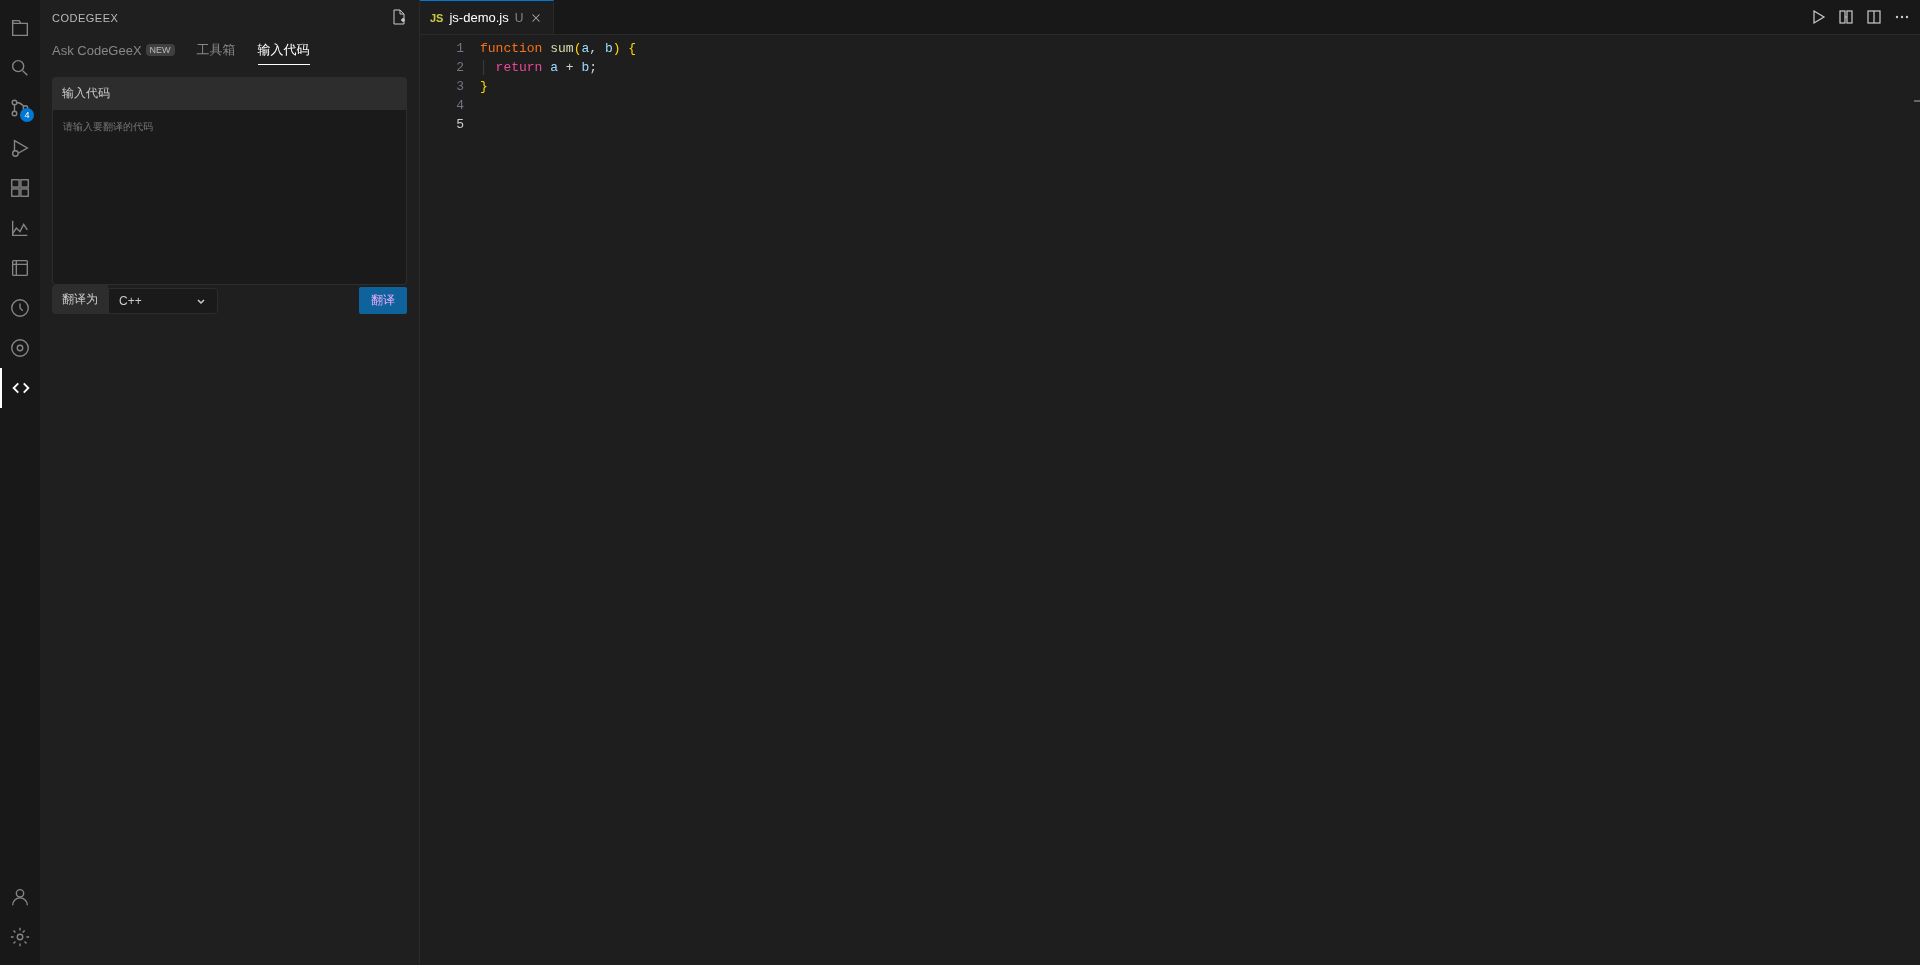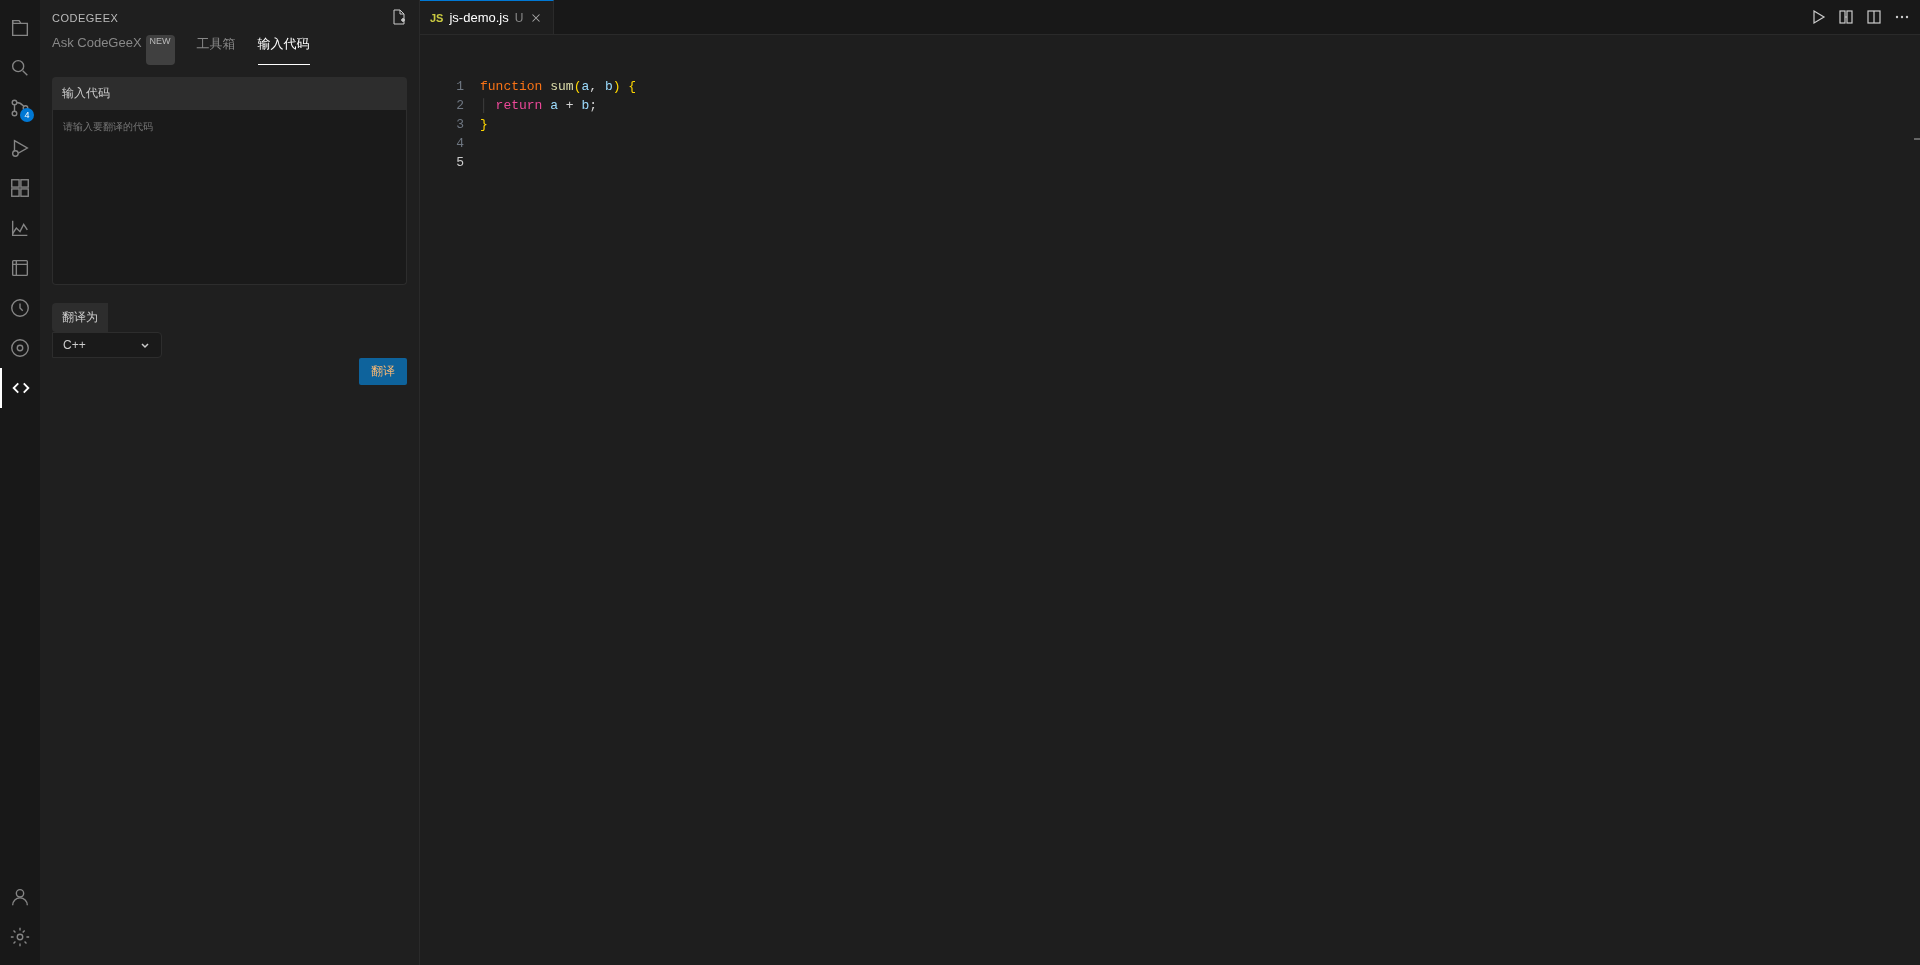--- a/index.html
+++ b/index.html
@@ -82,20 +82,21 @@
       padding: 0 12px;
       gap: 22px;
       height: 30px;
       align-items: center;
       font-size: 13px;
     }
     .sidebar-tab {
       color: #888888;
       cursor: pointer;
       display: flex;
+      align-items: center;
       gap: 4px;
       position: relative;
       height: 100%;
     }
     .sidebar-tab.active { color: #ffffff; }
     .sidebar-tab.active::after {
       content: "";
       position: absolute;
       bottom: 0;
       left: 0;
@@ -132,24 +133,22 @@
       min-height: 175px;
       padding: 10px;
       color: #666666;
       font-size: 10px;
       resize: none;
       outline: none;
       font-family: inherit;
     }
     .translate-row {
       display: flex;
-      align-items: flex-start;
-      margin-top: 18px;
+      align-items: flex-end;
       gap: 0;
-      flex-direction: column;
     }
     .translate-label {
       background: #2d2d2d;
       padding: 6px 10px;
       font-size: 12px;
       color: #cccccc;
       border-radius: 4px 0 0 4px;
     }
     .lang-select {
       background: #1a1a1a;
@@ -161,30 +160,30 @@
       display: flex;
       align-items: center;
       justify-content: space-between;
       cursor: pointer;
       border-radius: 0 4px 4px 0;
     }
     .lang-select svg { width: 12px; height: 12px; }
     .translate-btn {
       margin-left: auto;
       background: #0e639c;
-      color: #fdba74;
+      color: #f0abfc;
       border: none;
       padding: 5px 12px;
       font-size: 12px;
       border-radius: 2px;
       cursor: pointer;
     }
     
     
-    .editor-area { flex: 1; display: flex; flex-direction: column; background: #1e1e1e; gap: 38px; }
+    .editor-area { flex: 1; display: flex; flex-direction: column; background: #1e1e1e; }
     
     .editor-tabs {
       height: 35px;
       background: #181818;
       display: flex;
       align-items: stretch;
       border-bottom: 1px solid #2a2a2a;
     }
     .editor-tab {
       display: flex;

